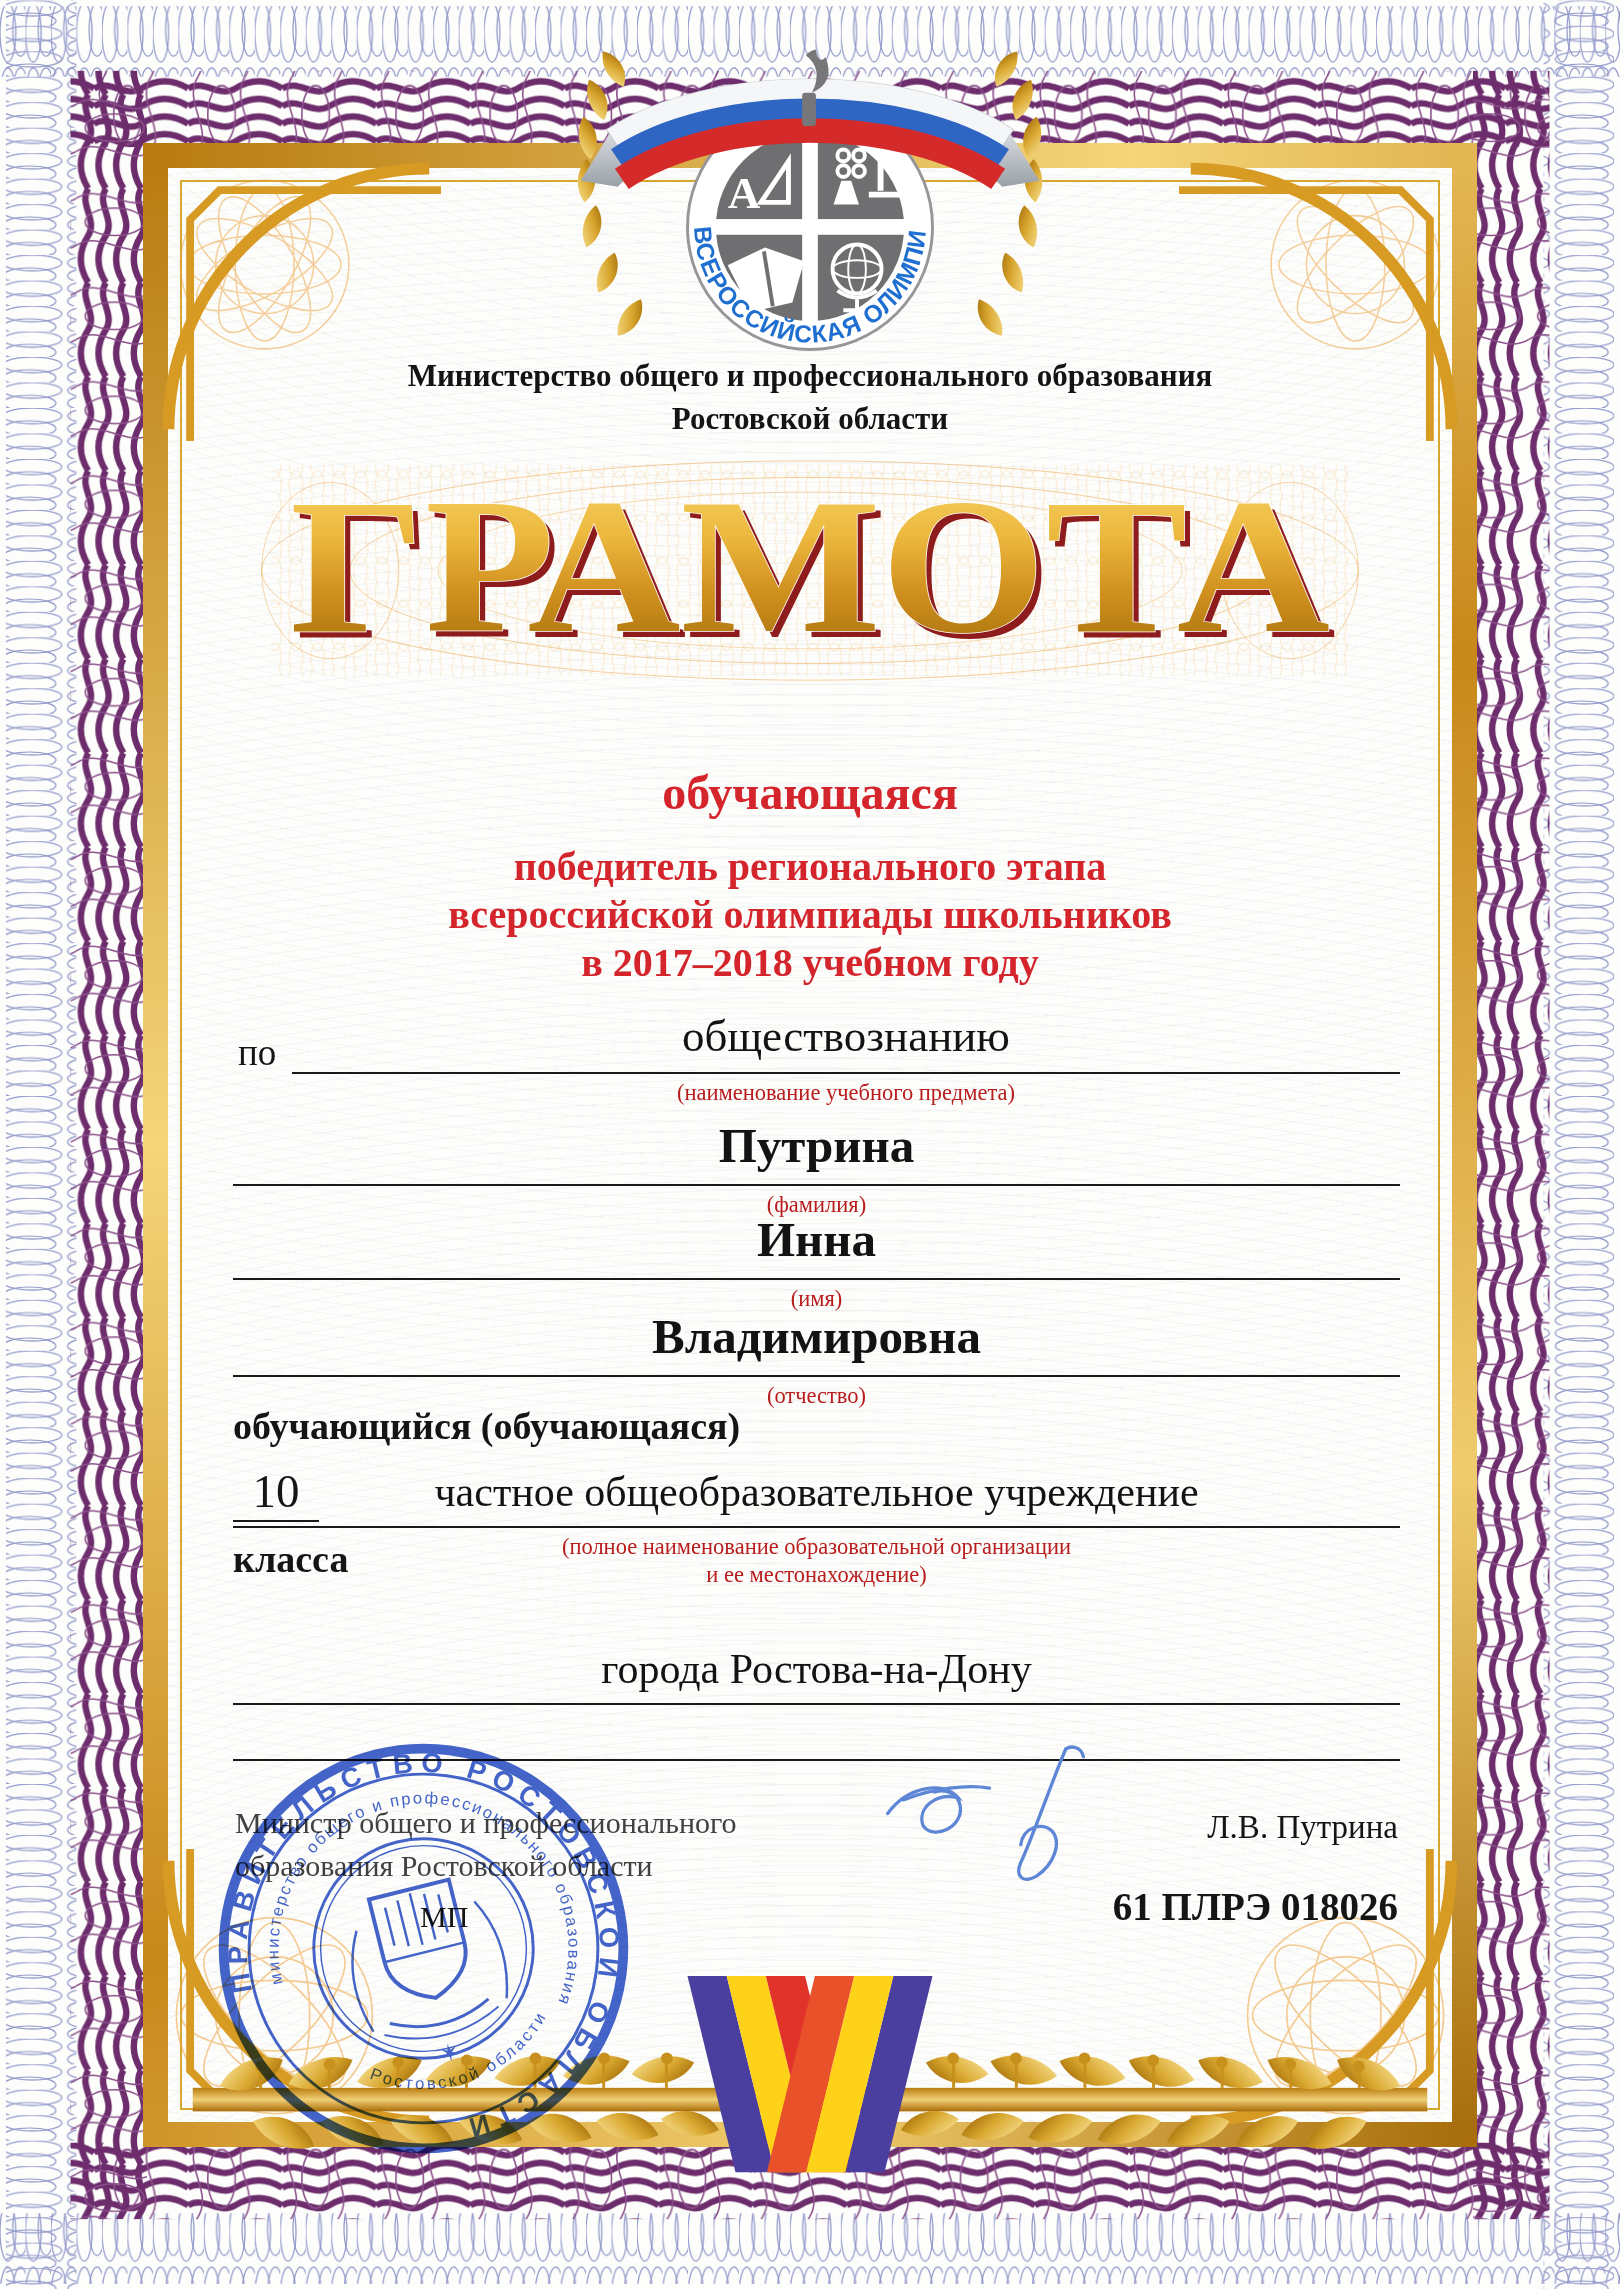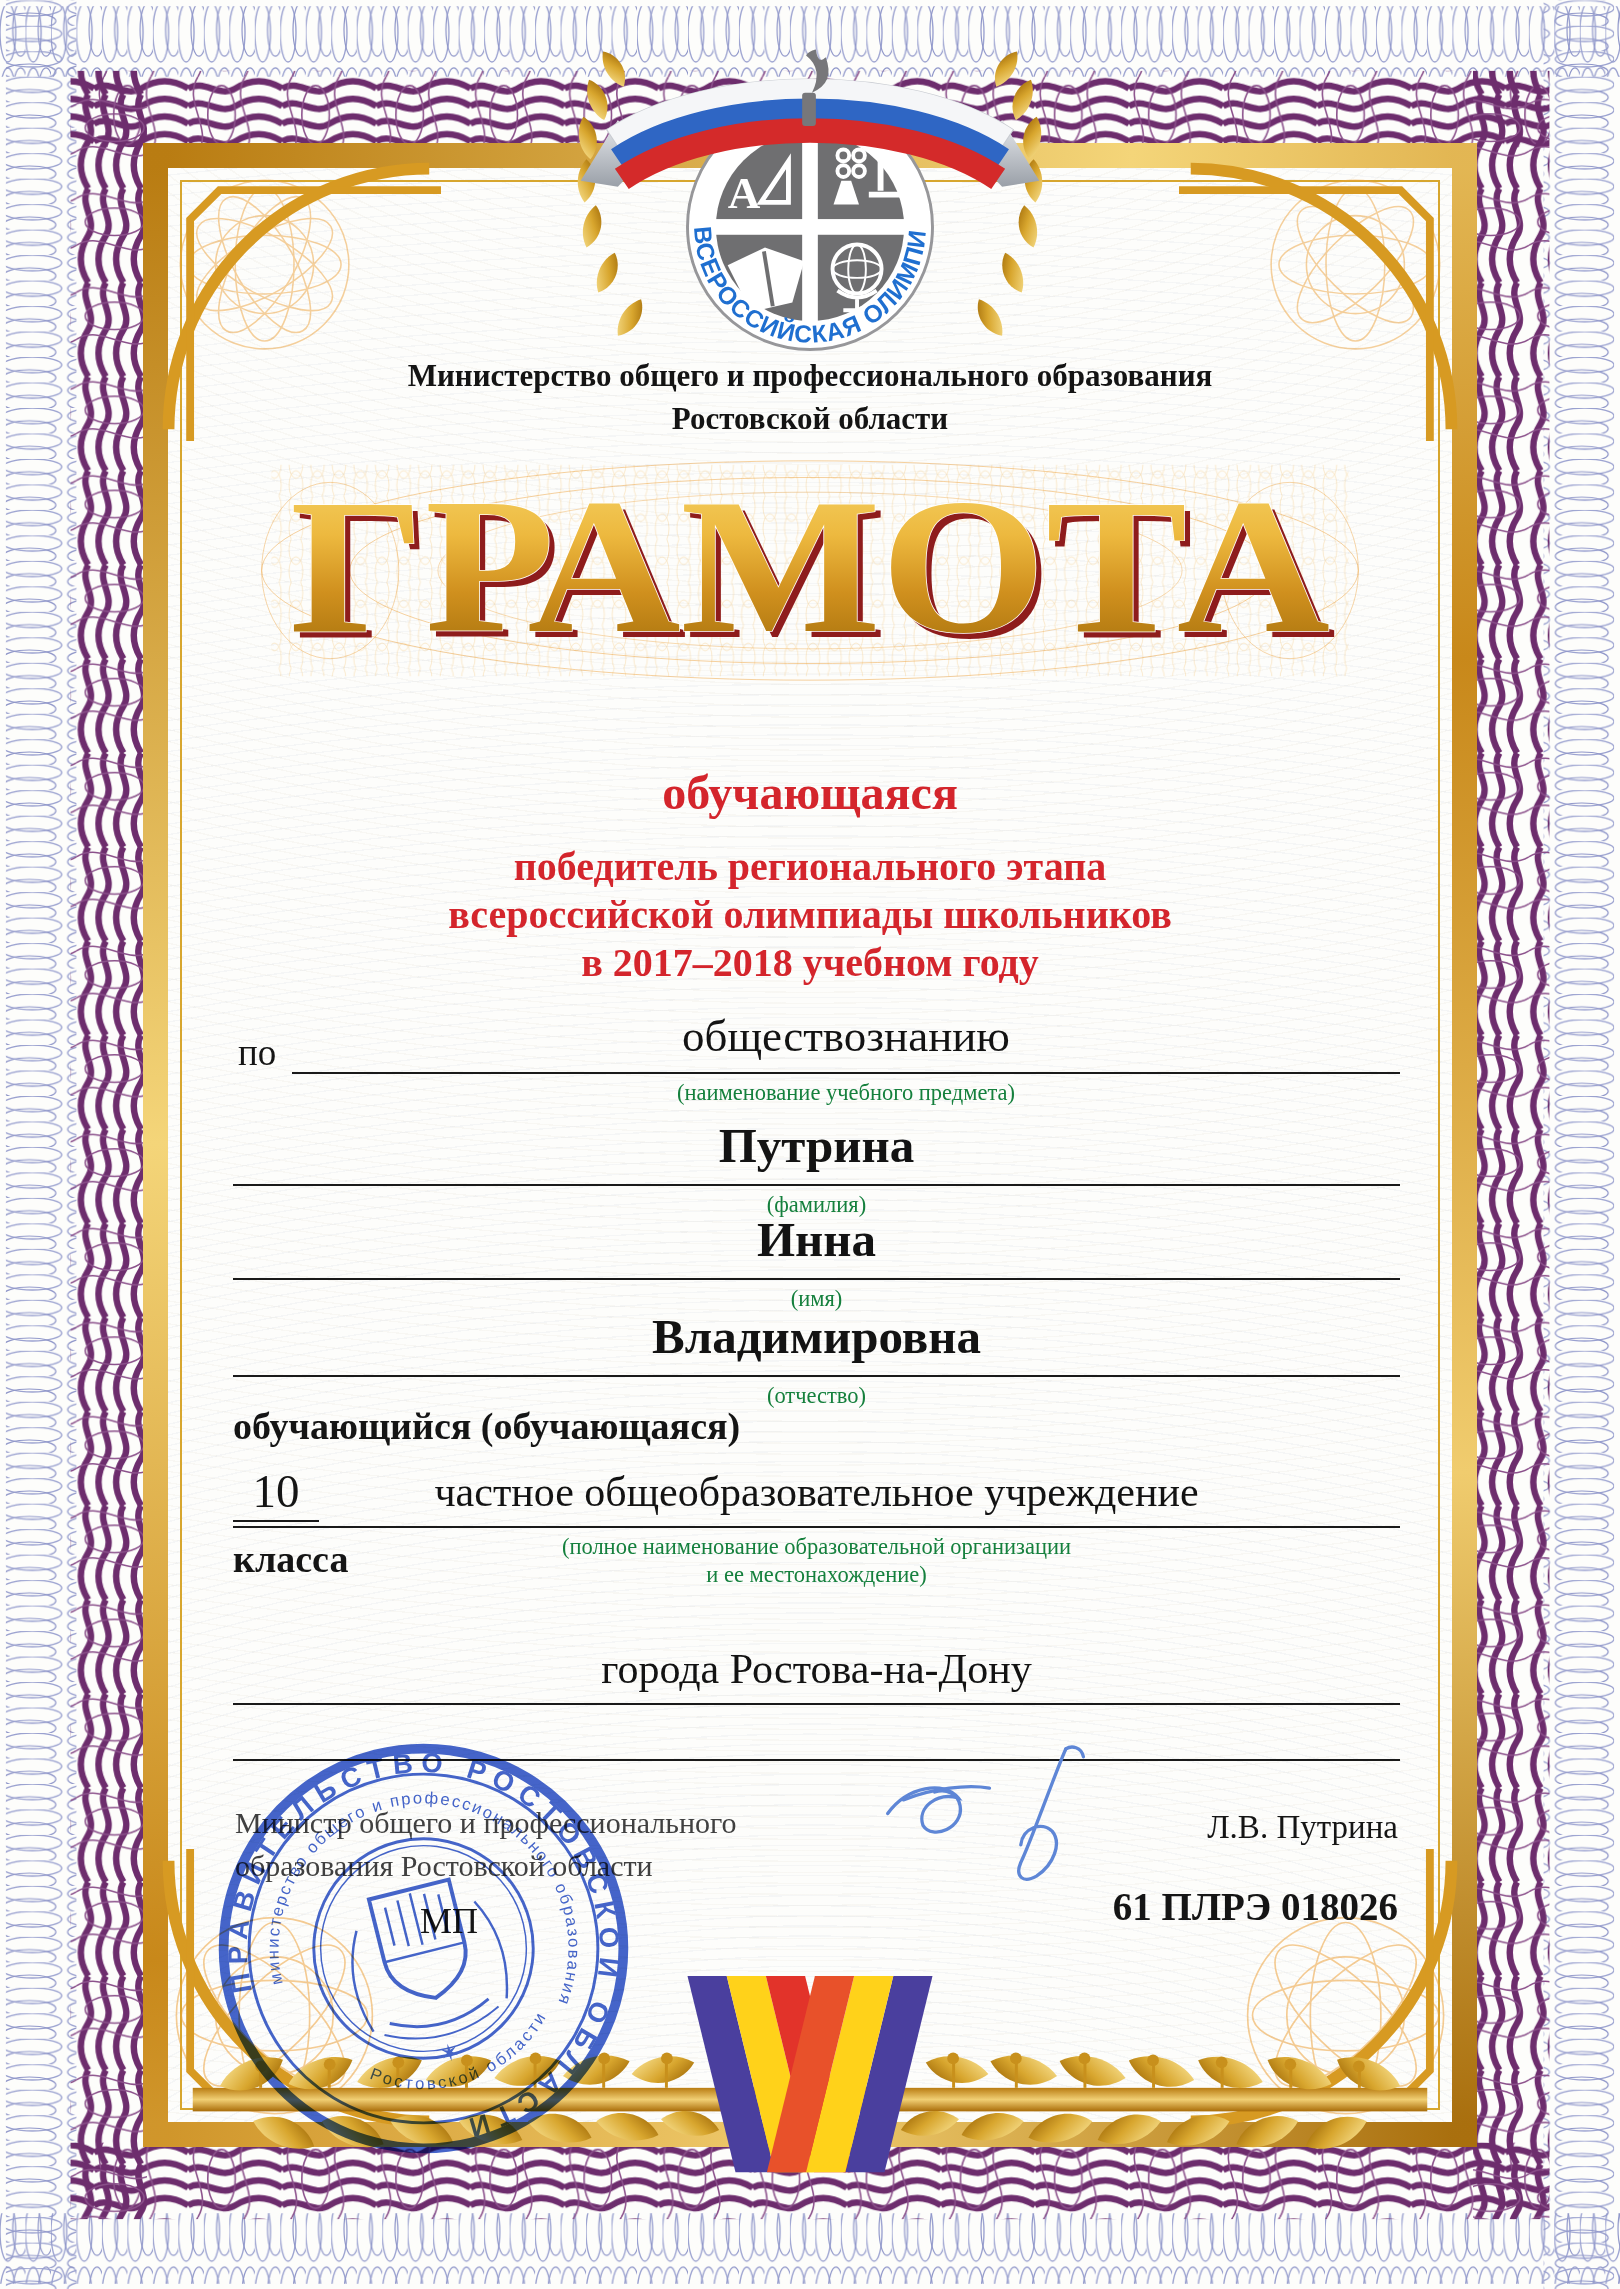--- a/index.html
+++ b/index.html
@@ -38,41 +38,41 @@
     font-weight:bold; font-size:31px; line-height:1.38; color:#141414; z-index:6; }
   .title-svg { position:absolute; left:50%; transform:translateX(-50%); top:453px; z-index:6; }
 
   .award-word { position:absolute; left:0; right:0; top:765px; text-align:center;
     color:#d4252c; font-weight:bold; font-size:48px; z-index:6; }
   .award-lines { position:absolute; left:0; right:0; top:843px; text-align:center;
     color:#d4252c; font-weight:bold; font-size:40px; line-height:1.2; z-index:6; }
 
   .f-row { position:absolute; left:233px; right:220px; text-align:center; z-index:6; }
   .f-val { display:block; border-bottom:2.5px solid #1a1a1a; padding-bottom:10px; color:#131313; }
-  .f-cap { display:block; font-size:22.5px; color:#15803d; margin-top:5.9px; }
+  .f-cap { display:block; font-size:22.5px; color:#b91c1c; margin-top:5.9px; }
   .row-subject { top:1010px; left:292px; } .row-subject .f-val { font-size:45px; }
   .label-po { position:absolute; left:238px; top:1031px; font-size:37px; z-index:6; }
   .row-surname { top:1117px; } .row-name { top:1211px; } .row-patronymic { top:1308px; }
   .row-surname .f-val, .row-name .f-val, .row-patronymic .f-val { font-size:49px; font-weight:bold; }
   .grade-row { position:absolute; left:233px; right:220px; top:1404px; z-index:6;
     display:flex; justify-content:center; align-items:baseline; gap:15.7px;
     font-weight:bold; font-size:38px;flex-direction:column; }
   .grade-val { font-weight:normal; font-size:47px; border-bottom:2.5px solid #1a1a1a; padding:0 19.6px 2px; }
   .row-orgtype { top:1468px; } .row-orgtype .f-val { font-size:42px; }
   .row-orgname { top:1556px; } .row-orgname .f-val { font-size:44px; }
   .row-orgcity { top:1645px; } .row-orgcity .f-val { font-size:42px; }
   .blank-rule { position:absolute; left:233px; right:220px; top:1759px;
     border-bottom:2.5px solid #1a1a1a; z-index:6; }
 
   .minister { position:absolute; left:235px; top:1802px; width:588px;
     font-size:30px; line-height:1.42; color:#404040; z-index:6; }
   .signature-svg { position:absolute; left:874px; top:1737px; z-index:7; }
   .signer { position:absolute; right:222px; top:1809px; font-size:33px; z-index:6; }
   .serial { position:absolute; right:222px; top:1884px; font-size:39px; font-weight:bold; z-index:6; }
-  .mp { position:absolute; left:420px; top:1900px; font-size:36px; z-index:5; }
+  .mp { position:absolute; left:420px; top:1900px; font-size:30px; z-index:5; }
   .stamp { position:absolute; left:208px; top:1733px; z-index:8; mix-blend-mode:multiply; opacity:.88; }
   .garland { position:absolute; left:50%; transform:translateX(-50%); top:1972px; z-index:5; }
 </style>
 </head>
 <body>
 
 <div class="page">
 
   <div class="waves"></div>
 

